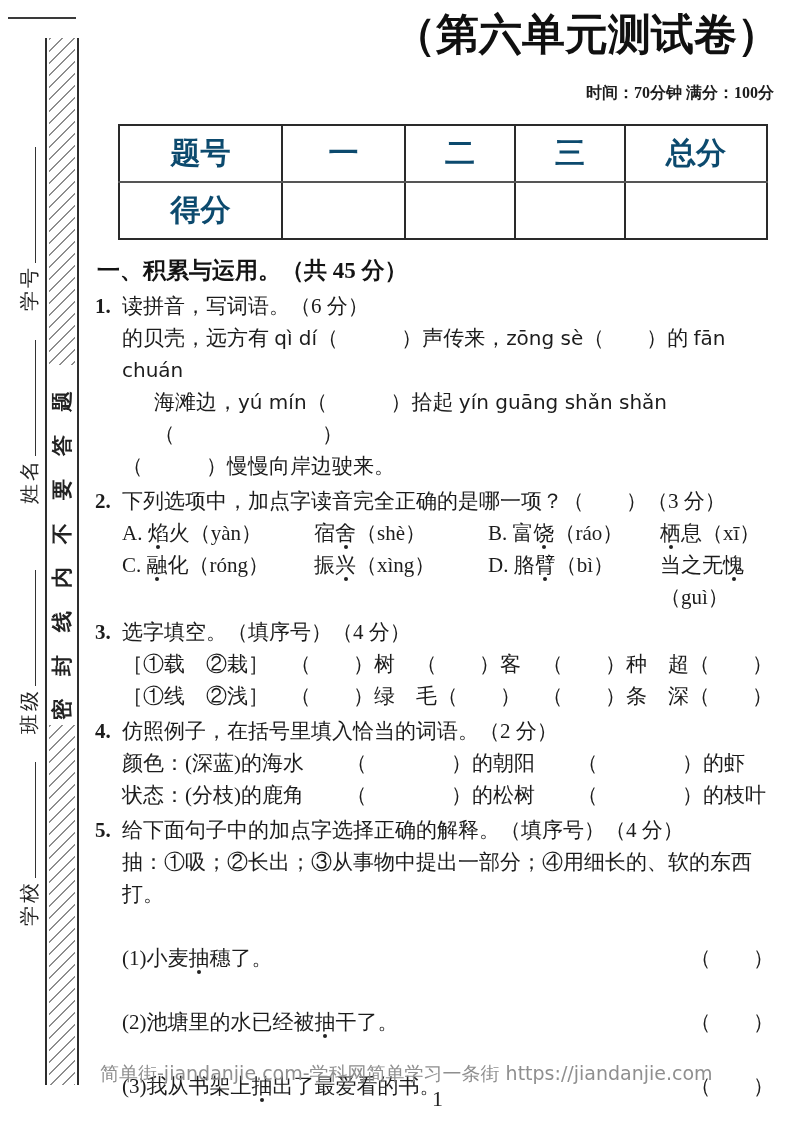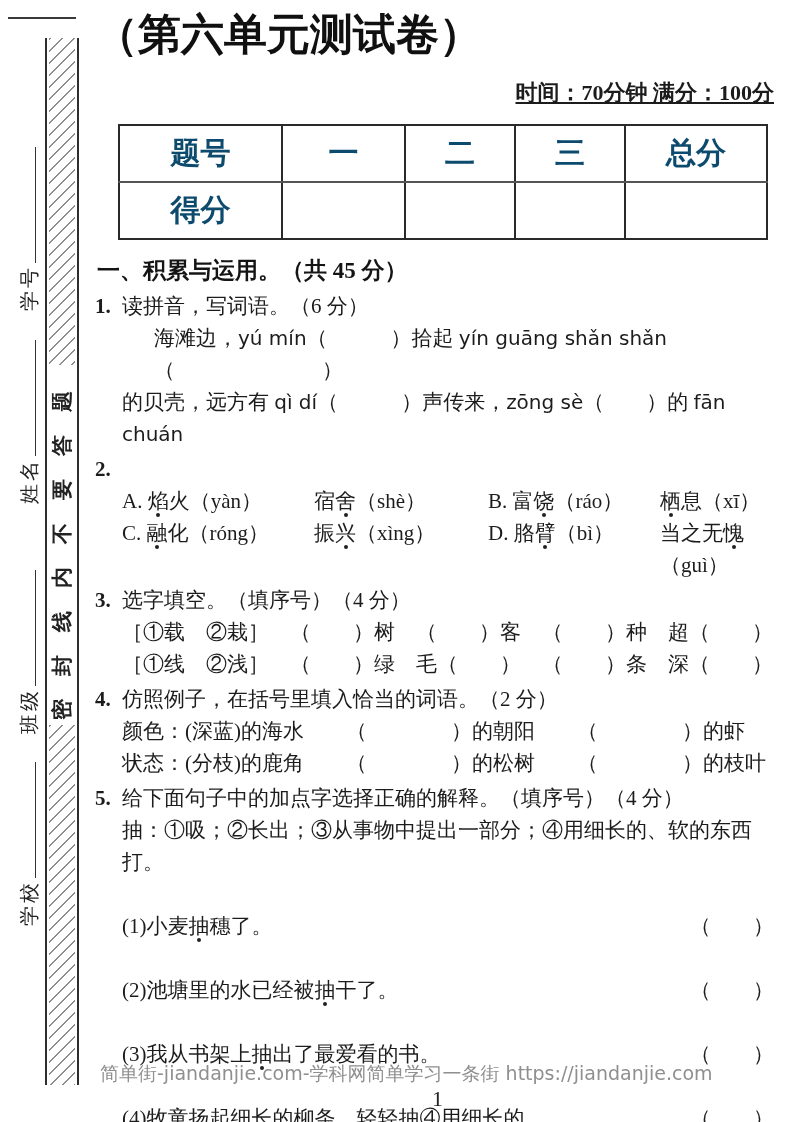--- a/index.html
+++ b/index.html
@@ -23,22 +23,22 @@
   .side-label .write-line{flex:1;border-bottom:1.8px solid #333;margin:0 2px 4px 2px;height:1px;}
   .side-label.pos-0{top:215px;}
   .side-label.pos-1{top:408px;}
   .side-label.pos-2{top:638px;}
   .side-label.pos-3{top:830px;}
 
   
   .content{position:absolute;left:95px;top:0;width:685px;}
   .title{margin:36px 0 0;text-align:center;font-size:53px;line-height:62px;font-weight:900;
          letter-spacing:2px;color:#101010;white-space:nowrap;}
-  .subtitle{margin:8px 0 0;text-align:left;font-size:43px;line-height:54px;font-weight:900;color:#101010;}
-  .meta{margin:18px 6px 3px 0;text-align:right;font-size:22px;line-height:26px;font-weight:bold;text-decoration:underline;}
+  .subtitle{margin:8px 0 0;text-align:right;font-size:43px;line-height:54px;font-weight:900;color:#101010;}
+  .meta{margin:18px 6px 3px 0;text-align:right;font-size:16px;line-height:26px;font-weight:bold;}
 
   table.score-table{border-collapse:collapse;margin:18px 0 0 23px;table-layout:fixed;}
   table.score-table td{border:2.4px solid #2a2a2a;text-align:center;vertical-align:middle;
         font-weight:bold;font-size:30px;height:55px;padding:0;color:#0c4a6e;}
   table.score-table tr:first-child td{border-bottom:2px solid #555;}
 
   .section-title{margin:16px 0 0 2px;font-size:23px;line-height:30px;font-weight:bold;color:#141414;}
 
   .questions{margin-top:4px;}
   .question{margin-top:3px;}
@@ -130,27 +130,29 @@
 
     <div class="section-title">一、积累与运用。（共 45 分）</div>
 
     <div class="questions">
         <div class="question">
           <div class="q-head">
             <span class="q-num">1.</span>
             <span class="q-title">读拼音，写词语。（6 分）</span>
           </div>
           <div class="q-body">
+            <div class="q-line"><span class="line-main"><span>的贝壳，远方有 </span><span class="py">qì dí</span><span>（　　　）声传来，</span><span class="py">zōng sè</span><span>（　　）的 </span><span class="py">fān chuán</span></span></div>
             <div class="q-line indent"><span class="line-main"><span>海滩边，</span><span class="py">yú mín</span><span>（　　　）拾起 </span><span class="py">yín guāng shǎn shǎn</span><span> （　　　　　　　）</span></span></div>
-            <div class="q-line"><span class="line-main"><span>的贝壳，远方有 </span><span class="py">qì dí</span><span>（　　　）声传来，</span><span class="py">zōng sè</span><span>（　　）的 </span><span class="py">fān chuán</span></span></div>
+            <div class="q-line"><span class="line-main"><span>（　　　）慢慢向岸边驶来。</span></span></div>
           </div>
         </div>
         <div class="question">
           <div class="q-head">
             <span class="q-num">2.</span>
+            <span class="q-title">下列选项中，加点字读音完全正确的是哪一项？（　　）（3 分）</span>
           </div>
           <div class="q-body">
             <div class="q-line opt-row"><span class="opt-col col-0"><span>A. </span><span class="dot">焰</span><span>火（yàn）</span></span><span class="opt-col col-1"><span>宿</span><span class="dot">舍</span><span>（shè）</span></span><span class="opt-col col-2"><span>B. 富</span><span class="dot">饶</span><span>（ráo）</span></span><span class="opt-col col-3"><span class="dot">栖</span><span>息（xī）</span></span></div>
             <div class="q-line opt-row"><span class="opt-col col-0"><span>C. </span><span class="dot">融</span><span>化（róng）</span></span><span class="opt-col col-1"><span>振</span><span class="dot">兴</span><span>（xìng）</span></span><span class="opt-col col-2"><span>D. 胳</span><span class="dot">臂</span><span>（bì）</span></span><span class="opt-col col-3"><span>当之无</span><span class="dot">愧</span><span>（guì）</span></span></div>
           </div>
         </div>
         <div class="question">
           <div class="q-head">
             <span class="q-num">3.</span>
             <span class="q-title">选字填空。（填序号）（4 分）</span>

